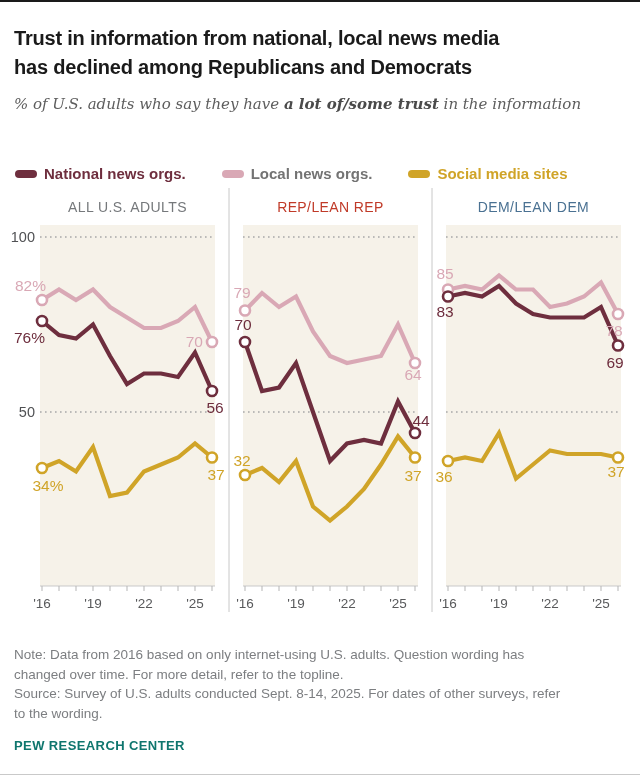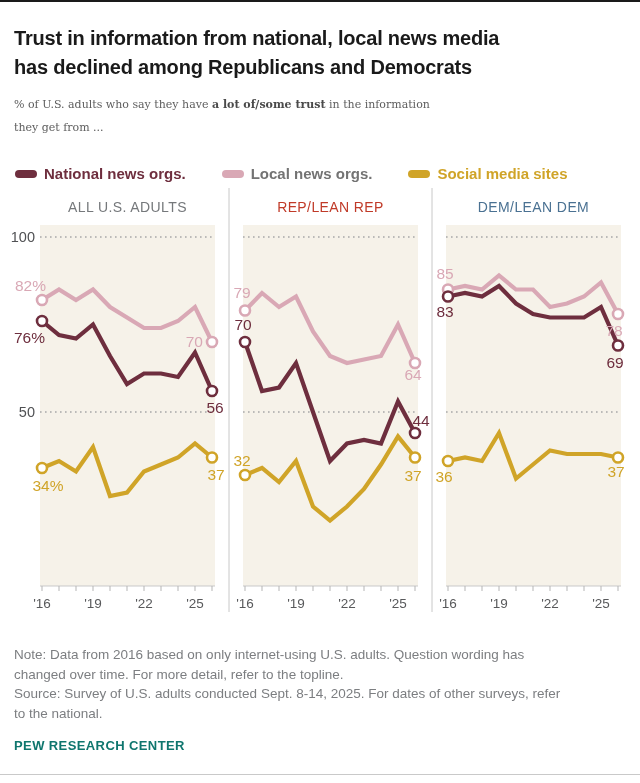--- a/index.html
+++ b/index.html
@@ -3,21 +3,21 @@
 <meta charset="utf-8">
 <style>
   html,body{margin:0;padding:0;background:#fff;}
   .page{position:relative;width:640px;height:783px;background:#fff;overflow:hidden;
         font-family:"Liberation Sans",sans-serif;padding-left:16px;}
   .top-rule{position:absolute;left:0;top:0;width:640px;height:2px;background:#1a1a1a;}
   .bottom-rule{position:absolute;left:0;top:774px;width:640px;height:1px;background:#c9c9c9;}
   .title{position:absolute;left:14px;top:24px;width:612px;font-size:20px;line-height:29px;
          font-weight:700;color:#1a1a1a;letter-spacing:-0.2px;}
   .subtitle{position:absolute;left:14px;top:93px;width:612px;font-family:"DejaVu Serif",serif;
-            font-size:11px;line-height:23px;color:#5d5d5d;}
+            font-style:italic;font-size:15px;line-height:23px;color:#5d5d5d;}
   .subtitle b{font-weight:700;color:#4a4a4a;}
   .legend{position:absolute;left:15px;top:165px;display:flex;column-gap:36px;align-items:center;}
   .legend-item{display:flex;align-items:center;}
   .legend-swatch{width:22px;height:8px;border-radius:4px;margin-right:7px;flex:0 0 auto;}
   .legend-label{font-size:15px;font-weight:700;white-space:nowrap;}
   svg.chart{position:absolute;left:0;top:0;width:640px;height:783px;pointer-events:none;}
   .note{position:absolute;left:14px;top:645px;width:616px;font-size:13.5px;line-height:19.5px;color:#7c7e81;}
   .brand{position:absolute;left:14px;top:738px;font-size:13px;font-weight:700;color:#0f766e;letter-spacing:0.4px;}
 </style>
 </head>
@@ -26,21 +26,20 @@
 <div class="page">
   <div class="top-rule"></div>
 
   <div class="title">
     <span>Trust in information from national, local news media</span><br>
     <span>has declined among Republicans and Democrats</span>
   </div>
 
   <div class="subtitle">
     <span>% of U.S. adults who say they have </span><b>a lot of/some trust</b><span> in the information</span><br>
-    <span>they get from ...</span>
   </div>
 
   <div class="legend">
     <div class="legend-item">
       <span class="legend-swatch" style="background: rgb(110, 46, 62);"></span>
       <span class="legend-label" style="color: rgb(110, 46, 62);">National news orgs.</span>
     </div>
     <div class="legend-item">
       <span class="legend-swatch" style="background: rgb(217, 168, 181);"></span>
       <span class="legend-label" style="color: #737373;">Local news orgs.</span>
@@ -166,19 +165,19 @@
         <text x="444" y="482" text-anchor="middle" font-size="15.5" fill="#d0a428">36</text>
         <circle cx="618" cy="457.5" r="5" fill="#fff" stroke="#d0a428" stroke-width="2.6"></circle>
         <text x="616" y="476.5" text-anchor="middle" font-size="15.5" fill="#d0a428">37</text>
       </g>
     </svg>
 
   <div class="note">
     <span>Note: Data from 2016 based on only internet-using U.S. adults. Question wording has</span><br>
     <span>changed over time. For more detail, refer to the topline.</span><br>
     <span>Source: Survey of U.S. adults conducted Sept. 8-14, 2025. For dates of other surveys, refer</span><br>
-    <span>to the national.</span>
+    <span>to the wording.</span>
   </div>
 
   <div class="brand">PEW RESEARCH CENTER</div>
 
   <div class="bottom-rule"></div>
 </div>
 
 </body></html>

